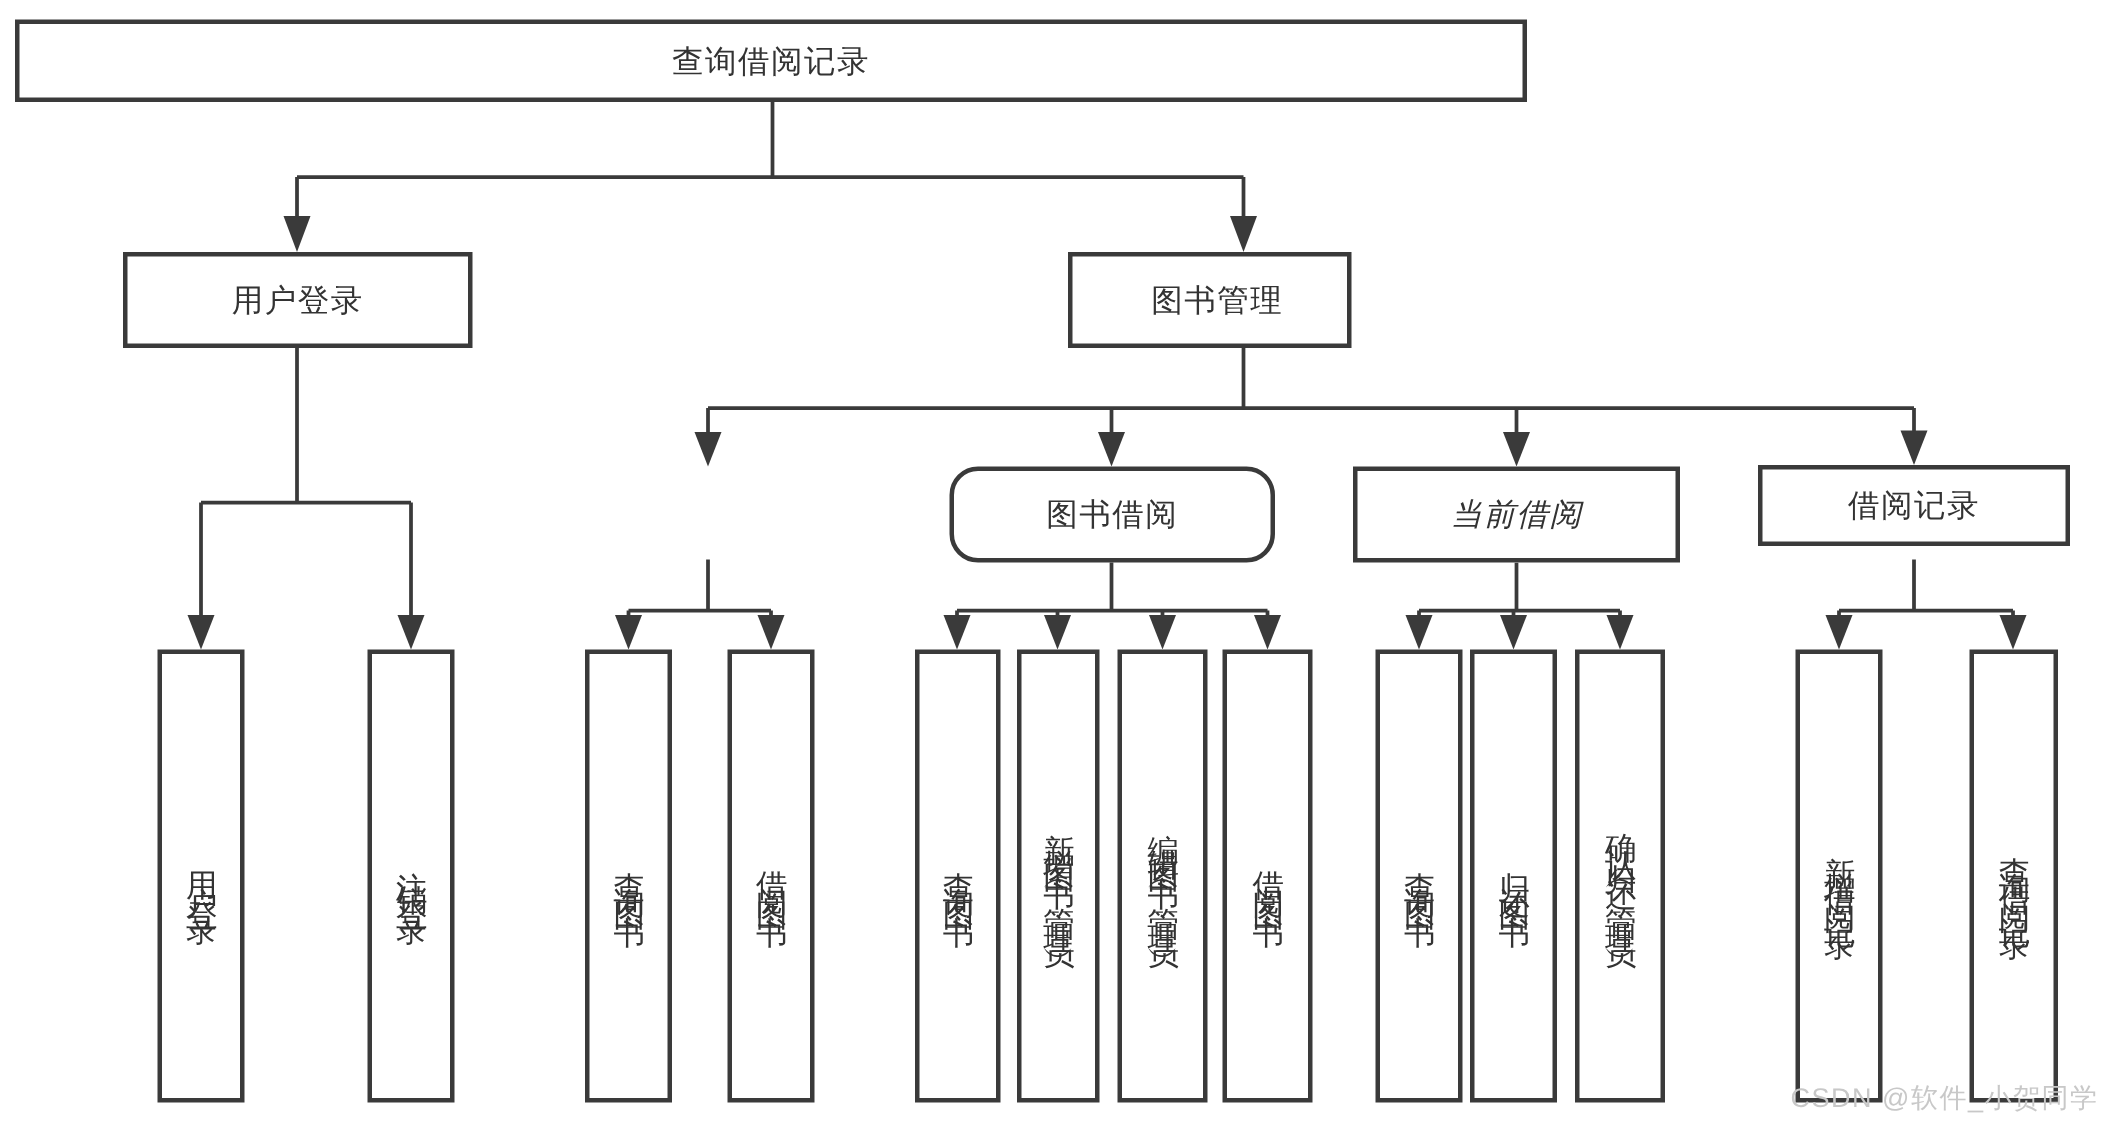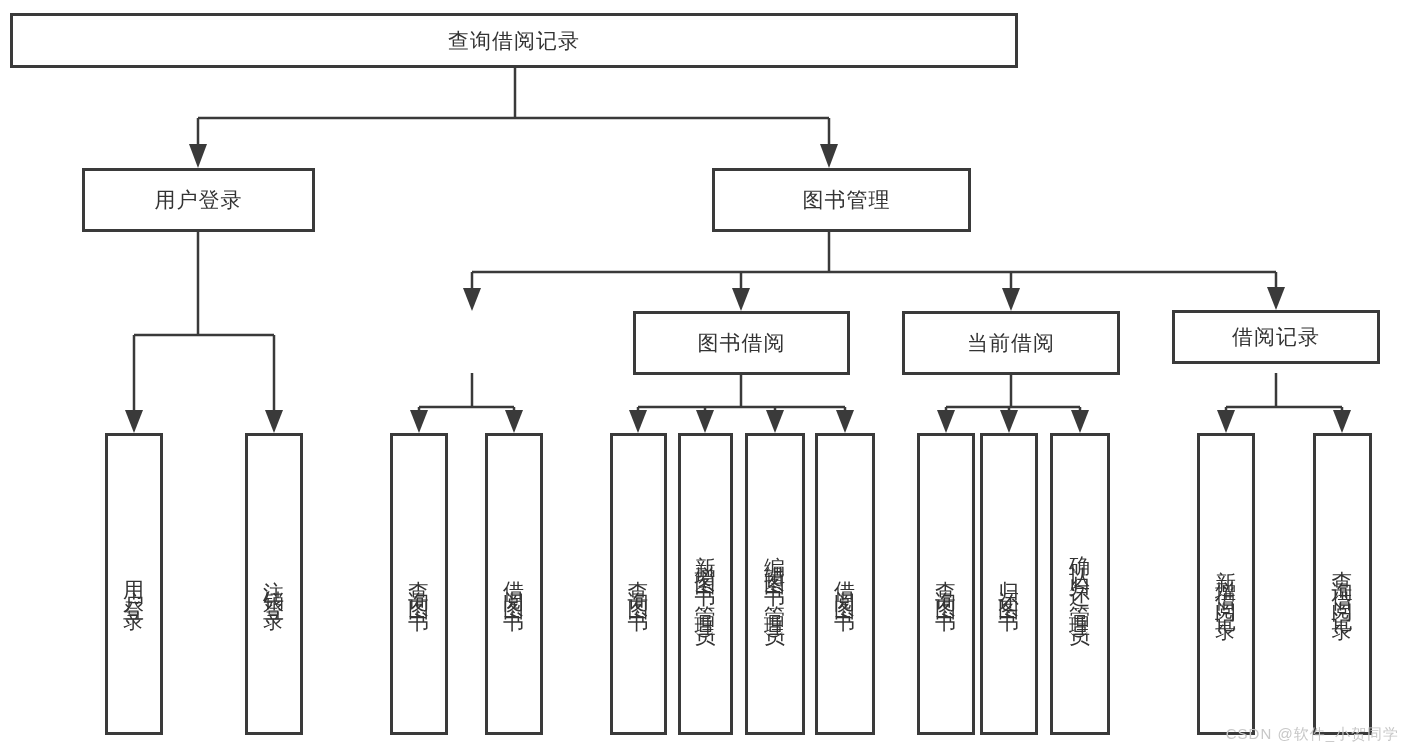--- a/index.html
+++ b/index.html
@@ -33,45 +33,45 @@
     writing-mode:vertical-lr;
     text-orientation:mixed;
     letter-spacing:10px;
     line-height:1;
     white-space:nowrap;
   }
   
   .n-root{left:10px;top:13px;width:1008px;height:55px;}
   
   .n-userlogin{left:82px;top:168px;width:233px;height:64px;}
-  .n-bookmgmt{left:712px;top:168px;width:259px;height:64px;padding-left:10px;}
+  .n-bookmgmt{left:712px;top:168px;width:189px;height:64px;padding-left:10px;}
   
   .n-newrec{left:362px;top:311px;width:220px;height:62px;}
-  .n-borrowmod{left:633px;top:311px;width:217px;height:64px;}
-  .n-current{left:902px;top:311px;width:218px;height:64px;}
+  .n-borrowmod{left:633px;top:311px;width:217px;height:64px;border-radius:19px;}
+  .n-current{left:902px;top:311px;width:218px;height:64px;font-style:italic;}
   .n-record{left:1172px;top:310px;width:208px;height:54px;}
   
   .leaf{top:433px;height:302px;}
   .l-1a{left:105px;width:58px;}
   .l-1b{left:245px;width:58px;}
   .l-2a{left:390px;width:58px;}
   .l-2b{left:485px;width:58px;}
   .l-3a{left:610px;width:57px;}
   .l-3b{left:678px;width:55px;}
   .l-3c{left:745px;width:60px;}
   .l-3d{left:815px;width:60px;}
   .l-4a{left:917px;width:58px;}
   .l-4b{left:980px;width:58px;}
   .l-4c{left:1050px;width:60px;}
   .l-5a{left:1197px;width:58px;}
   .l-5b{left:1313px;width:59px;}
   .watermark{
     position:absolute;
     right:6px;bottom:3px;
-    font-size:15px;
+    font-size:18px;
     color:var(--watermark);
     letter-spacing:1px;
     z-index:3;
   }
 </style>
 </head>
 <body>
 
 <div class="stage">
 

